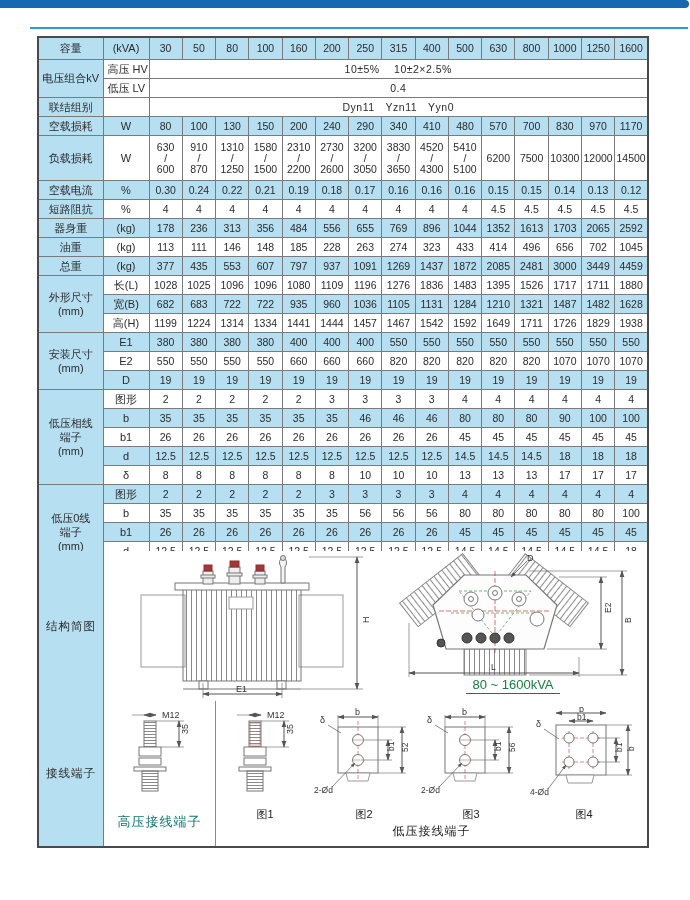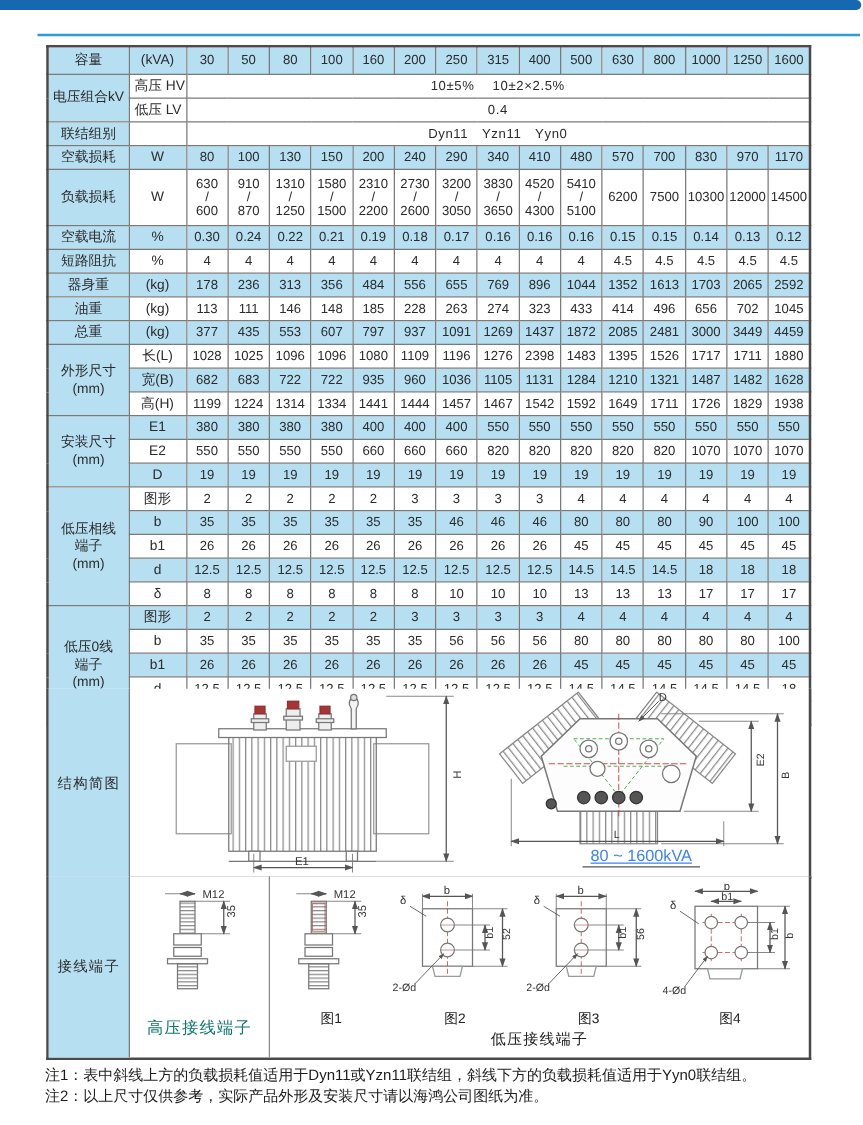--- a/index.html
+++ b/index.html
@@ -29,21 +29,21 @@
   
   .diag-row{position:absolute;left:37px;width:608px;display:flex;border:2px solid #4a4a4a;border-top:none;background:#fff;}
   #structure-row{top:551px;height:150px;}
   #terminal-row{top:701px;height:145px;}
   .diag-label{width:64px;background:var(--cell,#b6dff2);border-right:1px solid #7a7a7a;
               display:flex;align-items:center;justify-content:center;font-size:11.5px;color:#2b2b2b;
               letter-spacing:1px;}
   .diag-content{flex:1;position:relative;display:flex;align-items:stretch;}
   .struct-left{flex:1.05;display:flex;align-items:center;justify-content:center;}
   .struct-right{flex:1;display:flex;flex-direction:column;align-items:center;justify-content:flex-start;padding-top:2px;}
-  .kva-caption{font-size:13px;color:#3b82f6;border-bottom:1px solid #555;padding:0 6px 1px 6px;margin-top:-4px;text-decoration:underline;}
+  .kva-caption{font-size:13px;color:#15803d;border-bottom:1px solid #555;padding:0 6px 1px 6px;margin-top:-4px;}
   .term-left{width:112px;border-right:1px solid #8a8a8a;display:flex;flex-direction:column;
              align-items:center;justify-content:flex-start;padding-top:6px;box-sizing:border-box;}
   .term-right{flex:1;position:relative;display:flex;align-items:flex-start;justify-content:space-evenly;padding-top:6px;}
   .fig{display:flex;flex-direction:column;align-items:center;}
   .fig-caption{font-size:11px;color:#222;margin-top:0px;}
   .hv-caption{font-size:13px;color:#0f766e;margin-top:6px;letter-spacing:1px;}
   .lv-caption{position:absolute;bottom:6px;left:0;right:0;text-align:center;font-size:12px;color:#222;letter-spacing:1px;}
   
   #notes{position:absolute;left:36px;top:852px;width:640px;font-size:12px;color:#1c1c1c;line-height:17px;}
   svg text{font-family:"Liberation Sans","DejaVu Sans",sans-serif;}
@@ -289,21 +289,21 @@
 (mm)</td>
             <td class="unit">长(L)</td>
             <td class="val">1028</td>
             <td class="val">1025</td>
             <td class="val">1096</td>
             <td class="val">1096</td>
             <td class="val">1080</td>
             <td class="val">1109</td>
             <td class="val">1196</td>
             <td class="val">1276</td>
-            <td class="val">2398</td>
+            <td class="val">1836</td>
             <td class="val">1483</td>
             <td class="val">1395</td>
             <td class="val">1526</td>
             <td class="val">1717</td>
             <td class="val">1711</td>
             <td class="val">1880</td>
           </tr>
           <tr>
             <td class="unit shade">宽(B)</td>
             <td class="val shade">682</td>
@@ -834,18 +834,14 @@
             <line x1="20" y1="82" x2="38" y2="58" stroke="#555" stroke-width="0.7" marker-end="url(#arr)"></line>
             <text x="2" y="88" font-size="8.5" fill="#333">4-Ød</text>
           </svg>
           <div class="fig-caption">图4</div>
         </div>
         <div class="lv-caption">低压接线端子</div>
       </div>
     </div>
   </div>
 
-  <div id="notes">
-    <div>注1：表中斜线上方的负载损耗值适用于Dyn11或Yzn11联结组，斜线下方的负载损耗值适用于Yyn0联结组。</div>
-    <div>注2：以上尺寸仅供参考，实际产品外形及安装尺寸请以海鸿公司图纸为准。</div>
-  </div>
 
 </div>
 
 </body></html>

